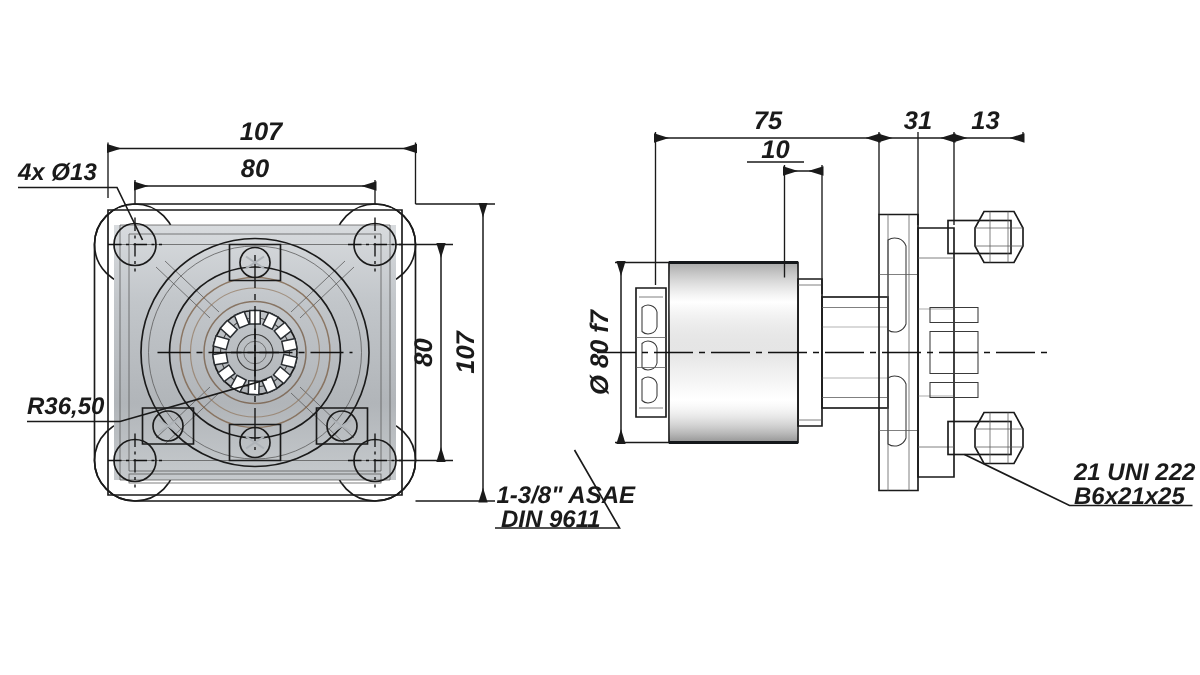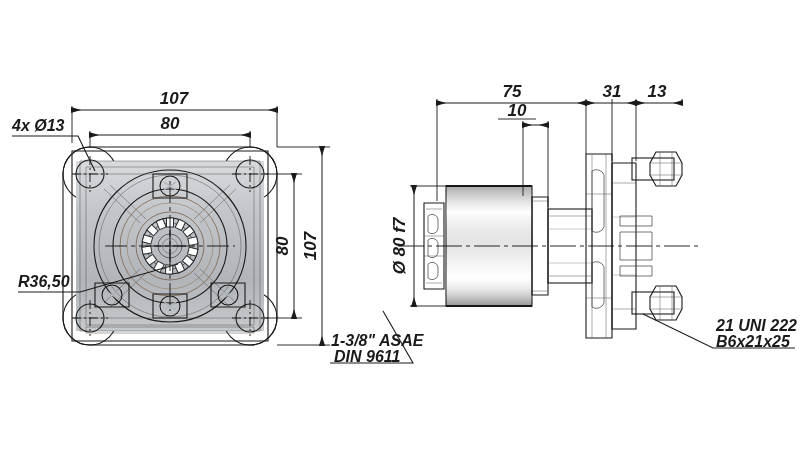--- a/index.html
+++ b/index.html
@@ -4,21 +4,21 @@
 <title>Technical Drawing</title>
 <style>
   html,body{margin:0;padding:0;background:#ffffff;}
   body{
     width:800px;height:450px;
     font-family:"Liberation Sans", sans-serif;
     overflow:hidden;
     position:relative;
   }
   #drawing-root{
-    position:absolute;left:0;top:11px;width:800px;height:374px;
+    position:absolute;left:0;top:0;width:800px;height:374px;
     background:#ffffff;
   }
   svg{display:block;}
   .dimtext{
     font-family:"Liberation Sans", sans-serif;
     font-style:italic;
     font-weight:bold;
     font-size:17px;
     fill:#1a1a1a;
   }

